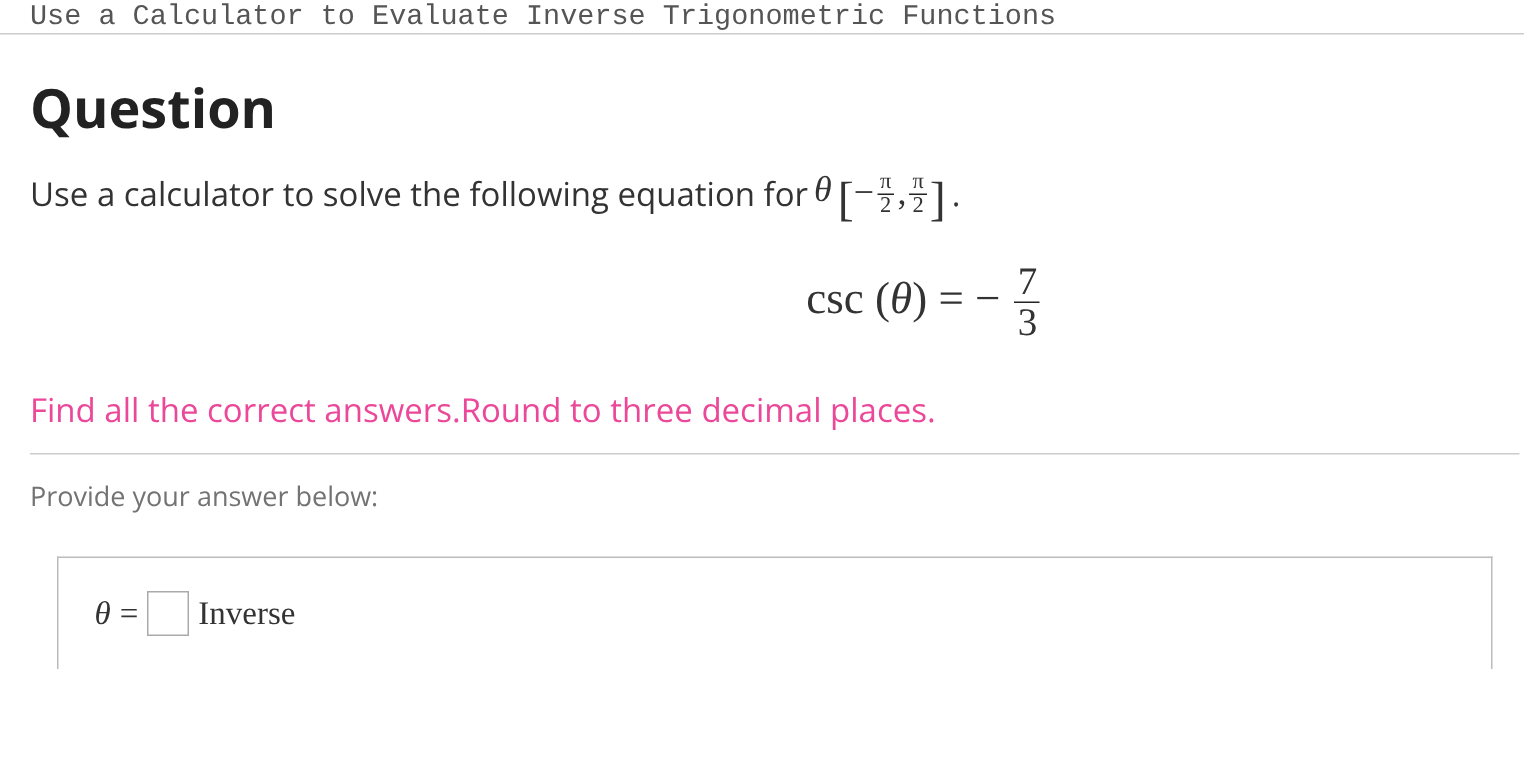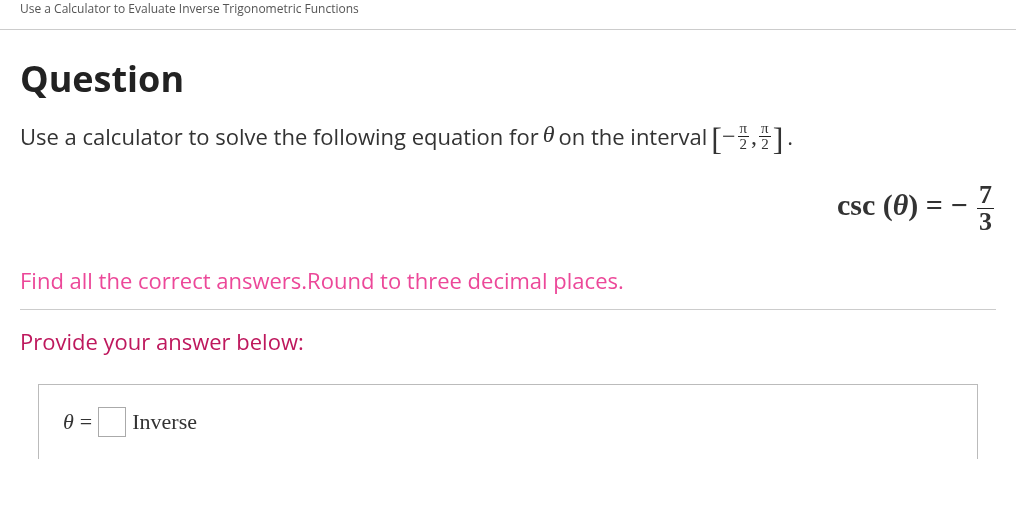--- a/index.html
+++ b/index.html
@@ -6,26 +6,27 @@
   body {
     margin: 0;
     padding: 0;
     font-family: "Segoe UI", "Open Sans", Arial, sans-serif;
     color: #333;
     background: #fff;
     width: 1016px;
   }
   .topic-bar {
     border-bottom: 1px solid #ccc;
-    padding: 0 20px 12px 20px;
-    font-size: 12px;
+    padding: 0 20px 0 20px;
+    font-size: 19px;
     color: #555;
+    font-family: Liberation Mono, monospace;
   }
   .content {
-    padding: 0 20px 0 20px;
+    padding: 0 3px 0 20px;
     margin-top: 24px;
   }
   .question-heading {
     font-size: 36px;
     font-weight: 700;
     color: #222;
     margin: 6px 0 18px 0;
   }
   .prompt-line {
     font-size: 22px;
@@ -47,41 +48,40 @@
     flex-direction: column;
     align-items: center;
     font-size: 15px;
     line-height: 1;
     vertical-align: middle;
     margin: 0 2px;
   }
   .frac .num { border-bottom: 1px solid #222; padding: 0 2px; }
   .frac .den { padding: 0 2px; }
   .equation-block {
-    text-align: right;
+    text-align: center;
     font-family: "Cambria Math", "Times New Roman", serif;
     font-size: 30px;
     margin: 30px 0 30px 0;
     padding-left: 200px;
-    font-weight: bold;
   }
   .equation-block .frac { font-size: 26px; }
   .instr2 {
     font-size: 22px;
     color: #ec4899;
     margin: 18px 0 14px 0;
   }
   .divider {
     border: none;
     border-top: 1px solid #ccc;
     margin: 14px 0;
   }
   .provide {
-    font-size: 22px;
-    color: #be185d;
+    font-size: 18px;
+    color: #737373;
     margin: 16px 0 28px 0;
   }
   .answer-box {
     border: 1px solid #bbb;
     margin: 0 18px 0 18px;
     padding: 22px 24px;
     border-bottom: none;
   }
   .answer-row {
     display: inline-flex;
@@ -111,21 +111,20 @@
   <span>Use a Calculator to Evaluate Inverse Trigonometric Functions</span>
 </div>
 
 <div class="content">
 
   <div class="question-heading">Question</div>
 
   <div class="prompt-line">
     <span>Use a calculator to solve the following equation for </span>
     <span style="font-family:'Cambria Math','Times New Roman',serif;font-style:italic;font-size:24px;">θ</span>
-    <span> on the interval </span>
     <span class="interval">
       <span class="bracket">[</span>
       <span>−</span>
       <span class="frac">
         <span class="num">π</span>
         <span class="den">2</span>
       </span>
       <span>,</span>
       <span class="frac">
         <span class="num">π</span>

